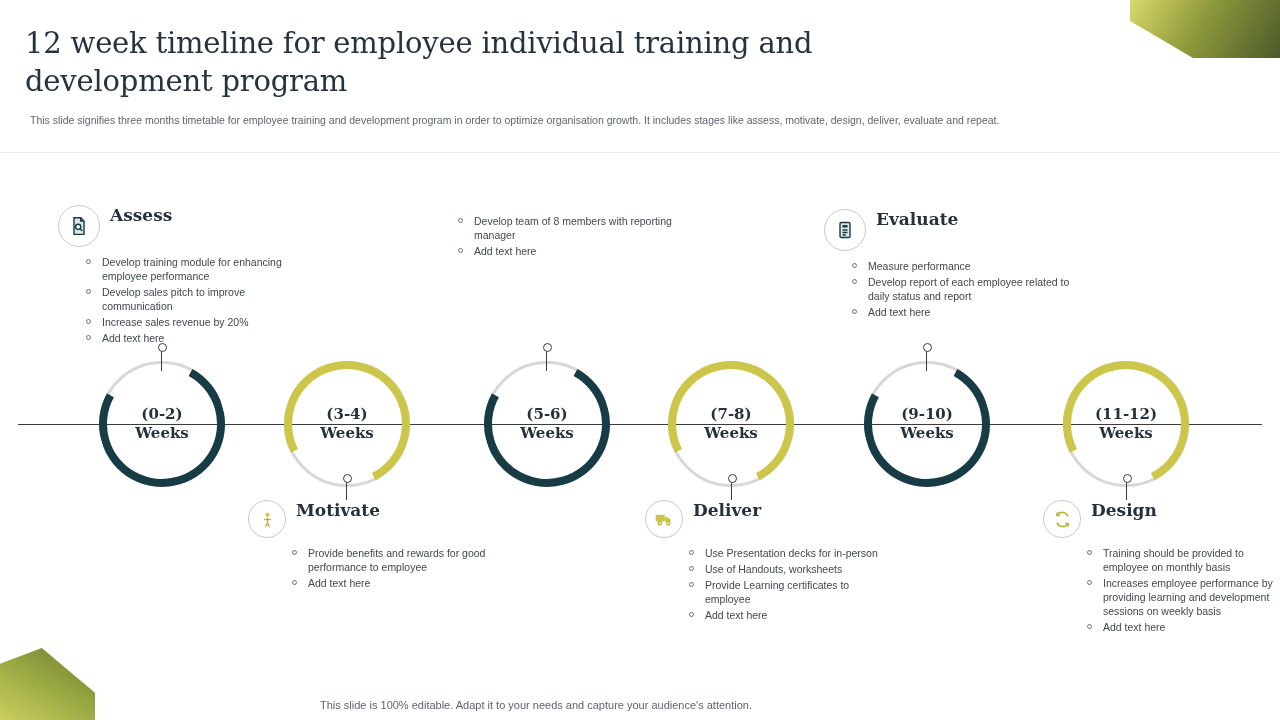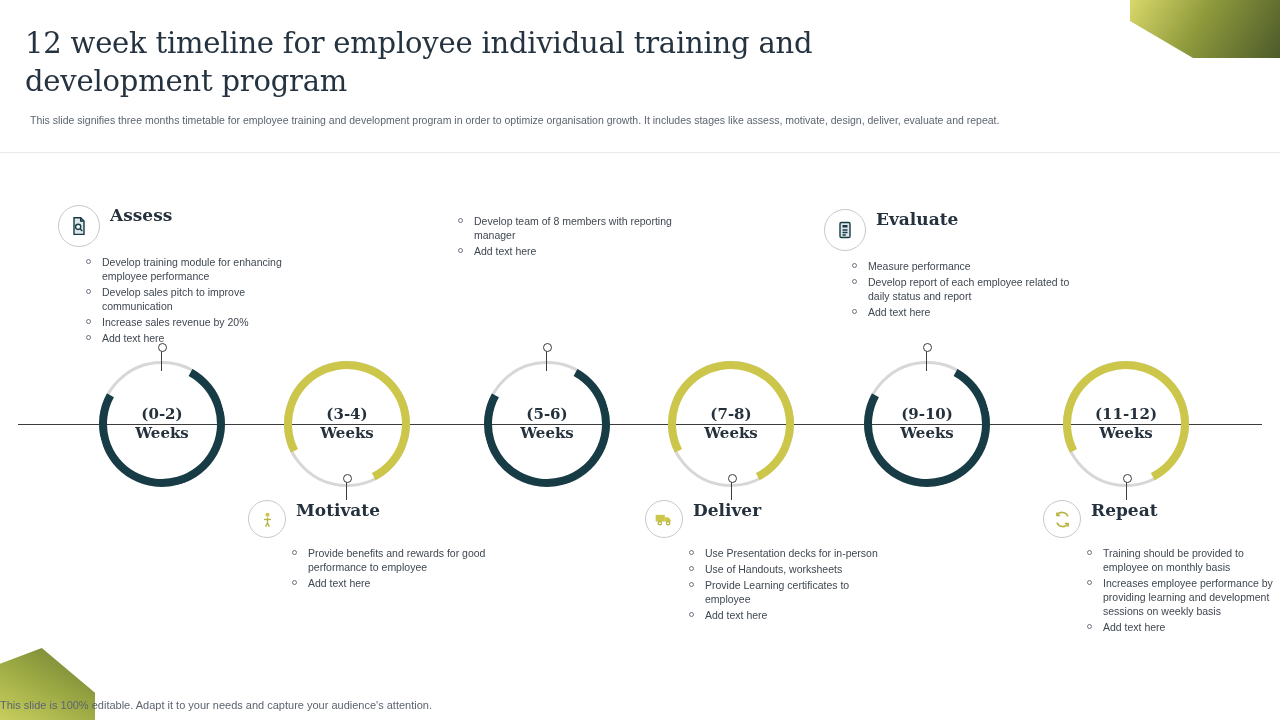--- a/index.html
+++ b/index.html
@@ -199,21 +199,21 @@
     border: 1px solid #6a7280;
     box-sizing: border-box;
   }
 
   
   .footer {
     position: absolute;
     left: 0;
     bottom: 9px;
     width: 1072px;
-    text-align: left;
+    text-align: center;
     font-size: 11px;
     color: #5c6470;
   }
 </style>
 </head>
 <body>
 
 <div class="slide">
 
   <div class="corner-tr"></div>
@@ -377,21 +377,21 @@
   <div class="block" style="left:1043px; top:500px; width:235px;">
     <div class="block-head">
       <div class="icon-badge sm">
         <svg width="19" height="19" viewBox="0 0 24 24" fill="none" stroke="#b8b43f" stroke-width="2">
           <path d="M19 8a8 8 0 0 0-14-1.5"></path>
           <path d="M5 16a8 8 0 0 0 14 1.5"></path>
           <path d="M5 3v4h4"></path>
           <path d="M19 21v-4h-4"></path>
         </svg>
       </div>
-      <div class="block-title">Repeat</div>
+      <div class="block-title">Design</div>
     </div>
     <ul class="bullets" style="padding-left:44px;">
       <li>Training should be provided to employee on monthly basis</li>
       <li>Increases employee performance by providing learning and development sessions on weekly basis</li>
       <li>Add text here</li>
     </ul>
   </div>
 
   <div class="footer">This slide is 100% editable. Adapt it to your needs and capture your audience's attention.</div>
 </div>

